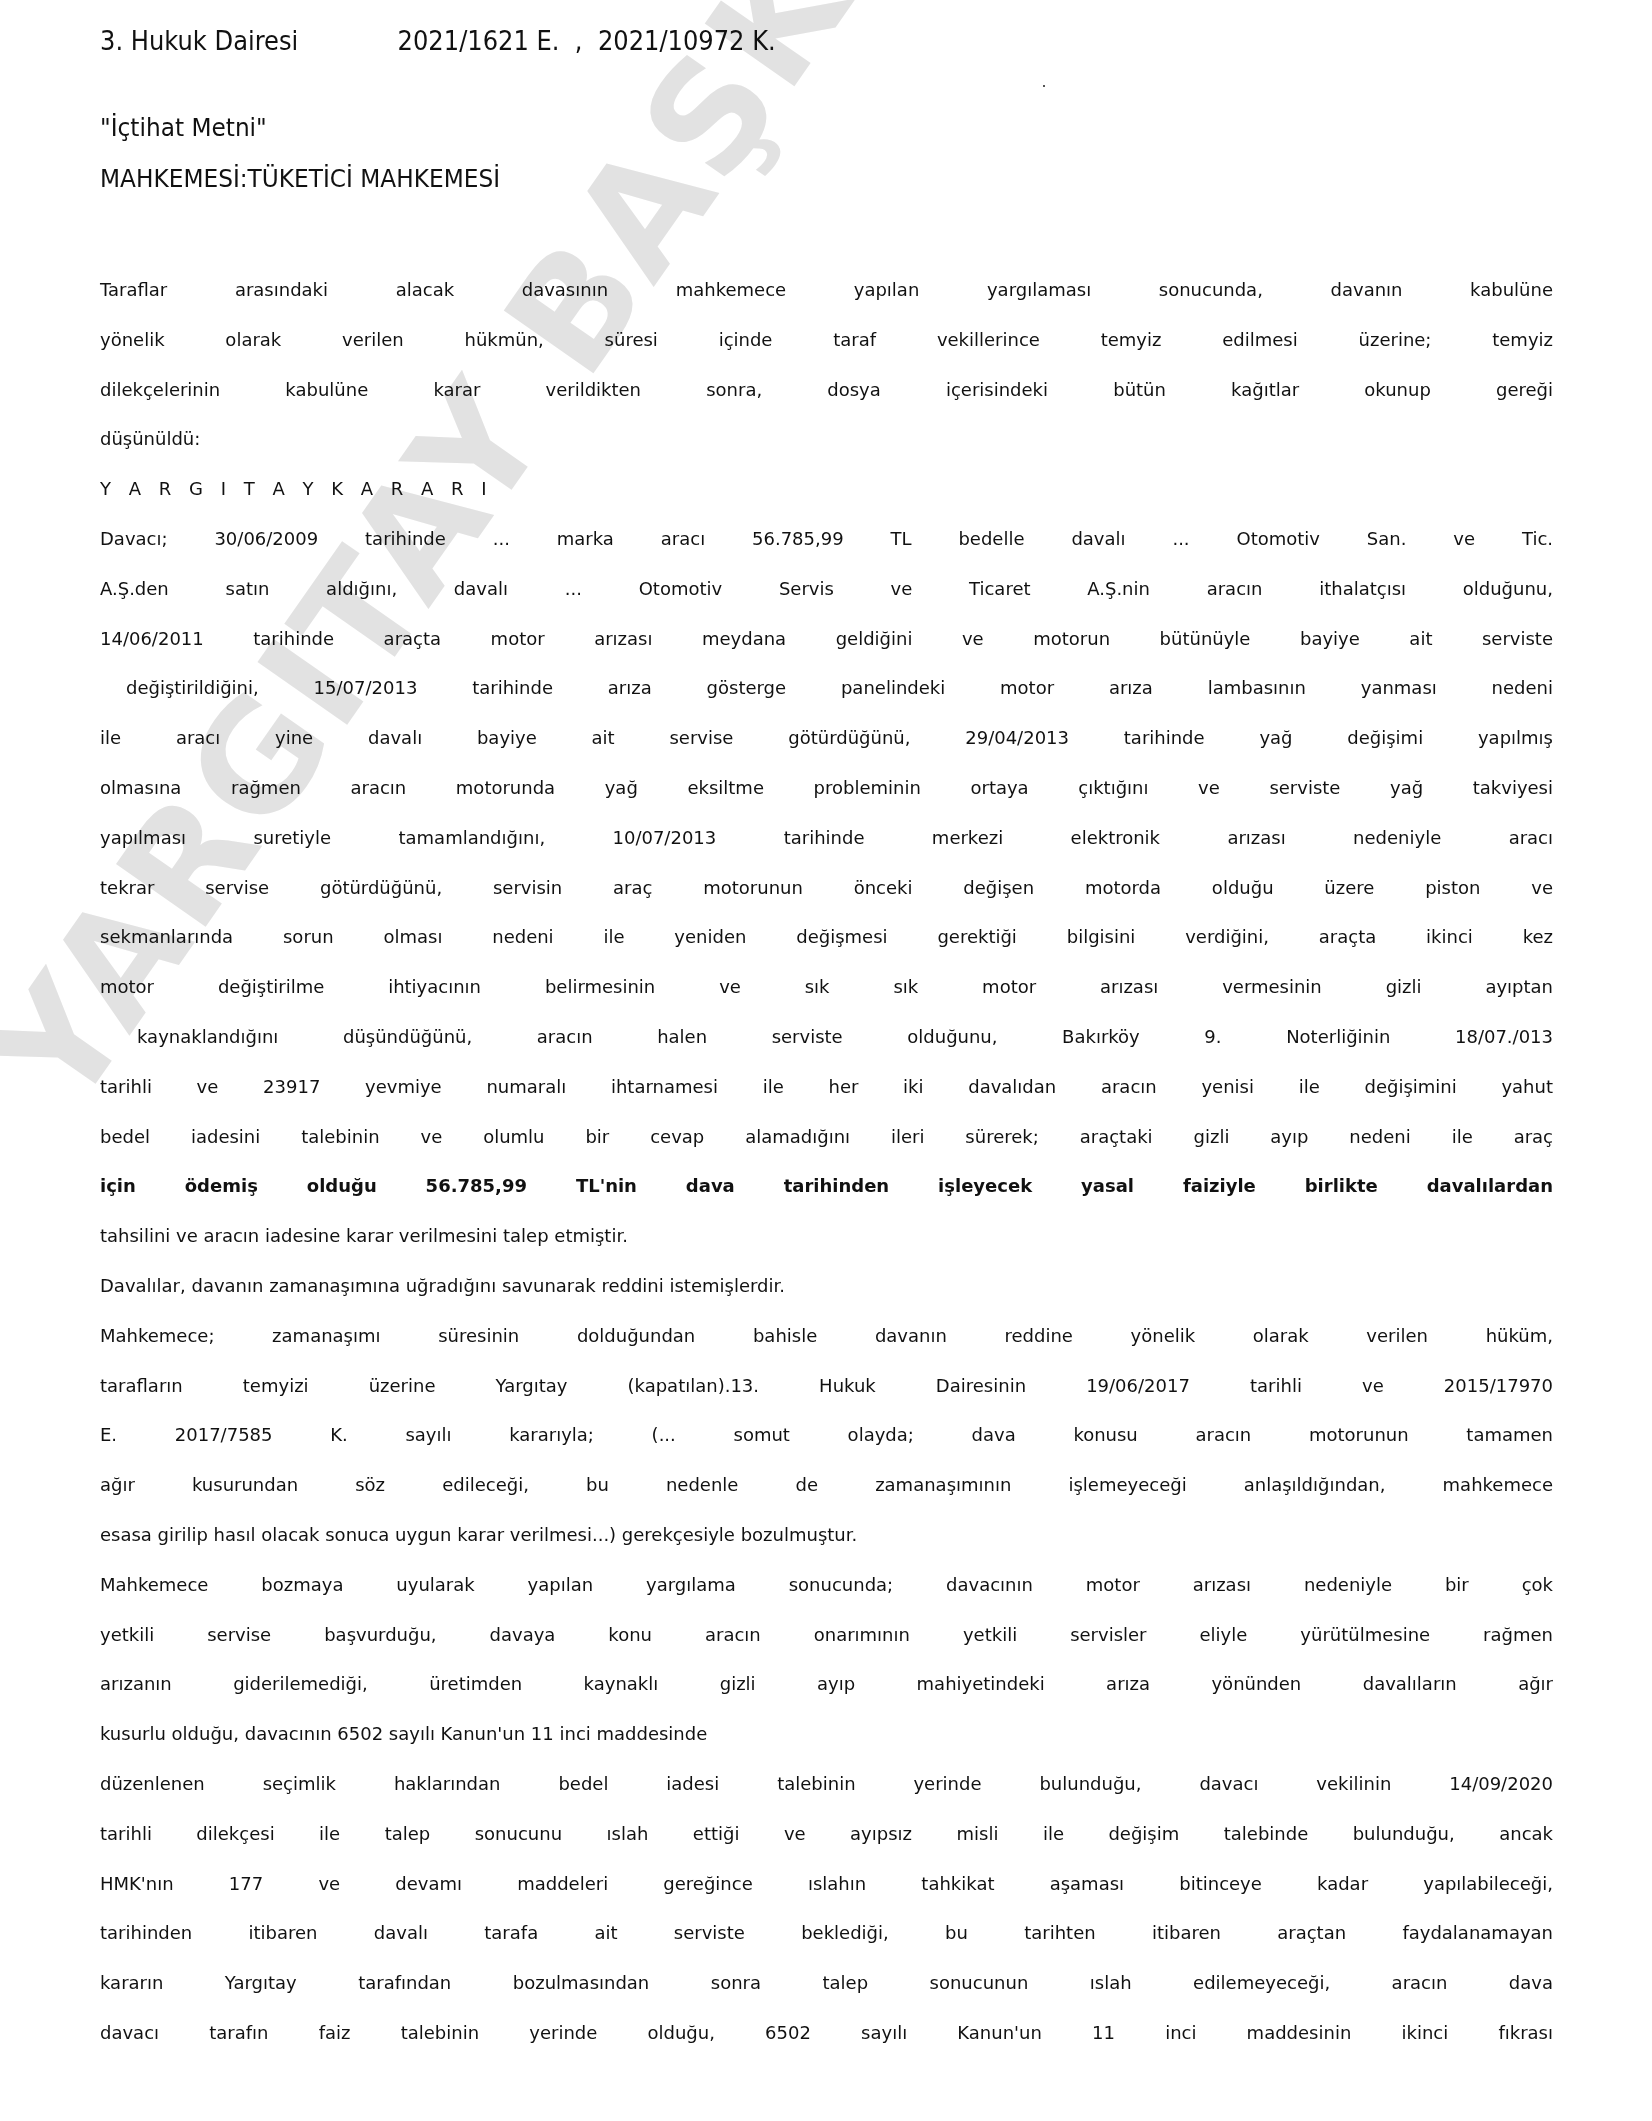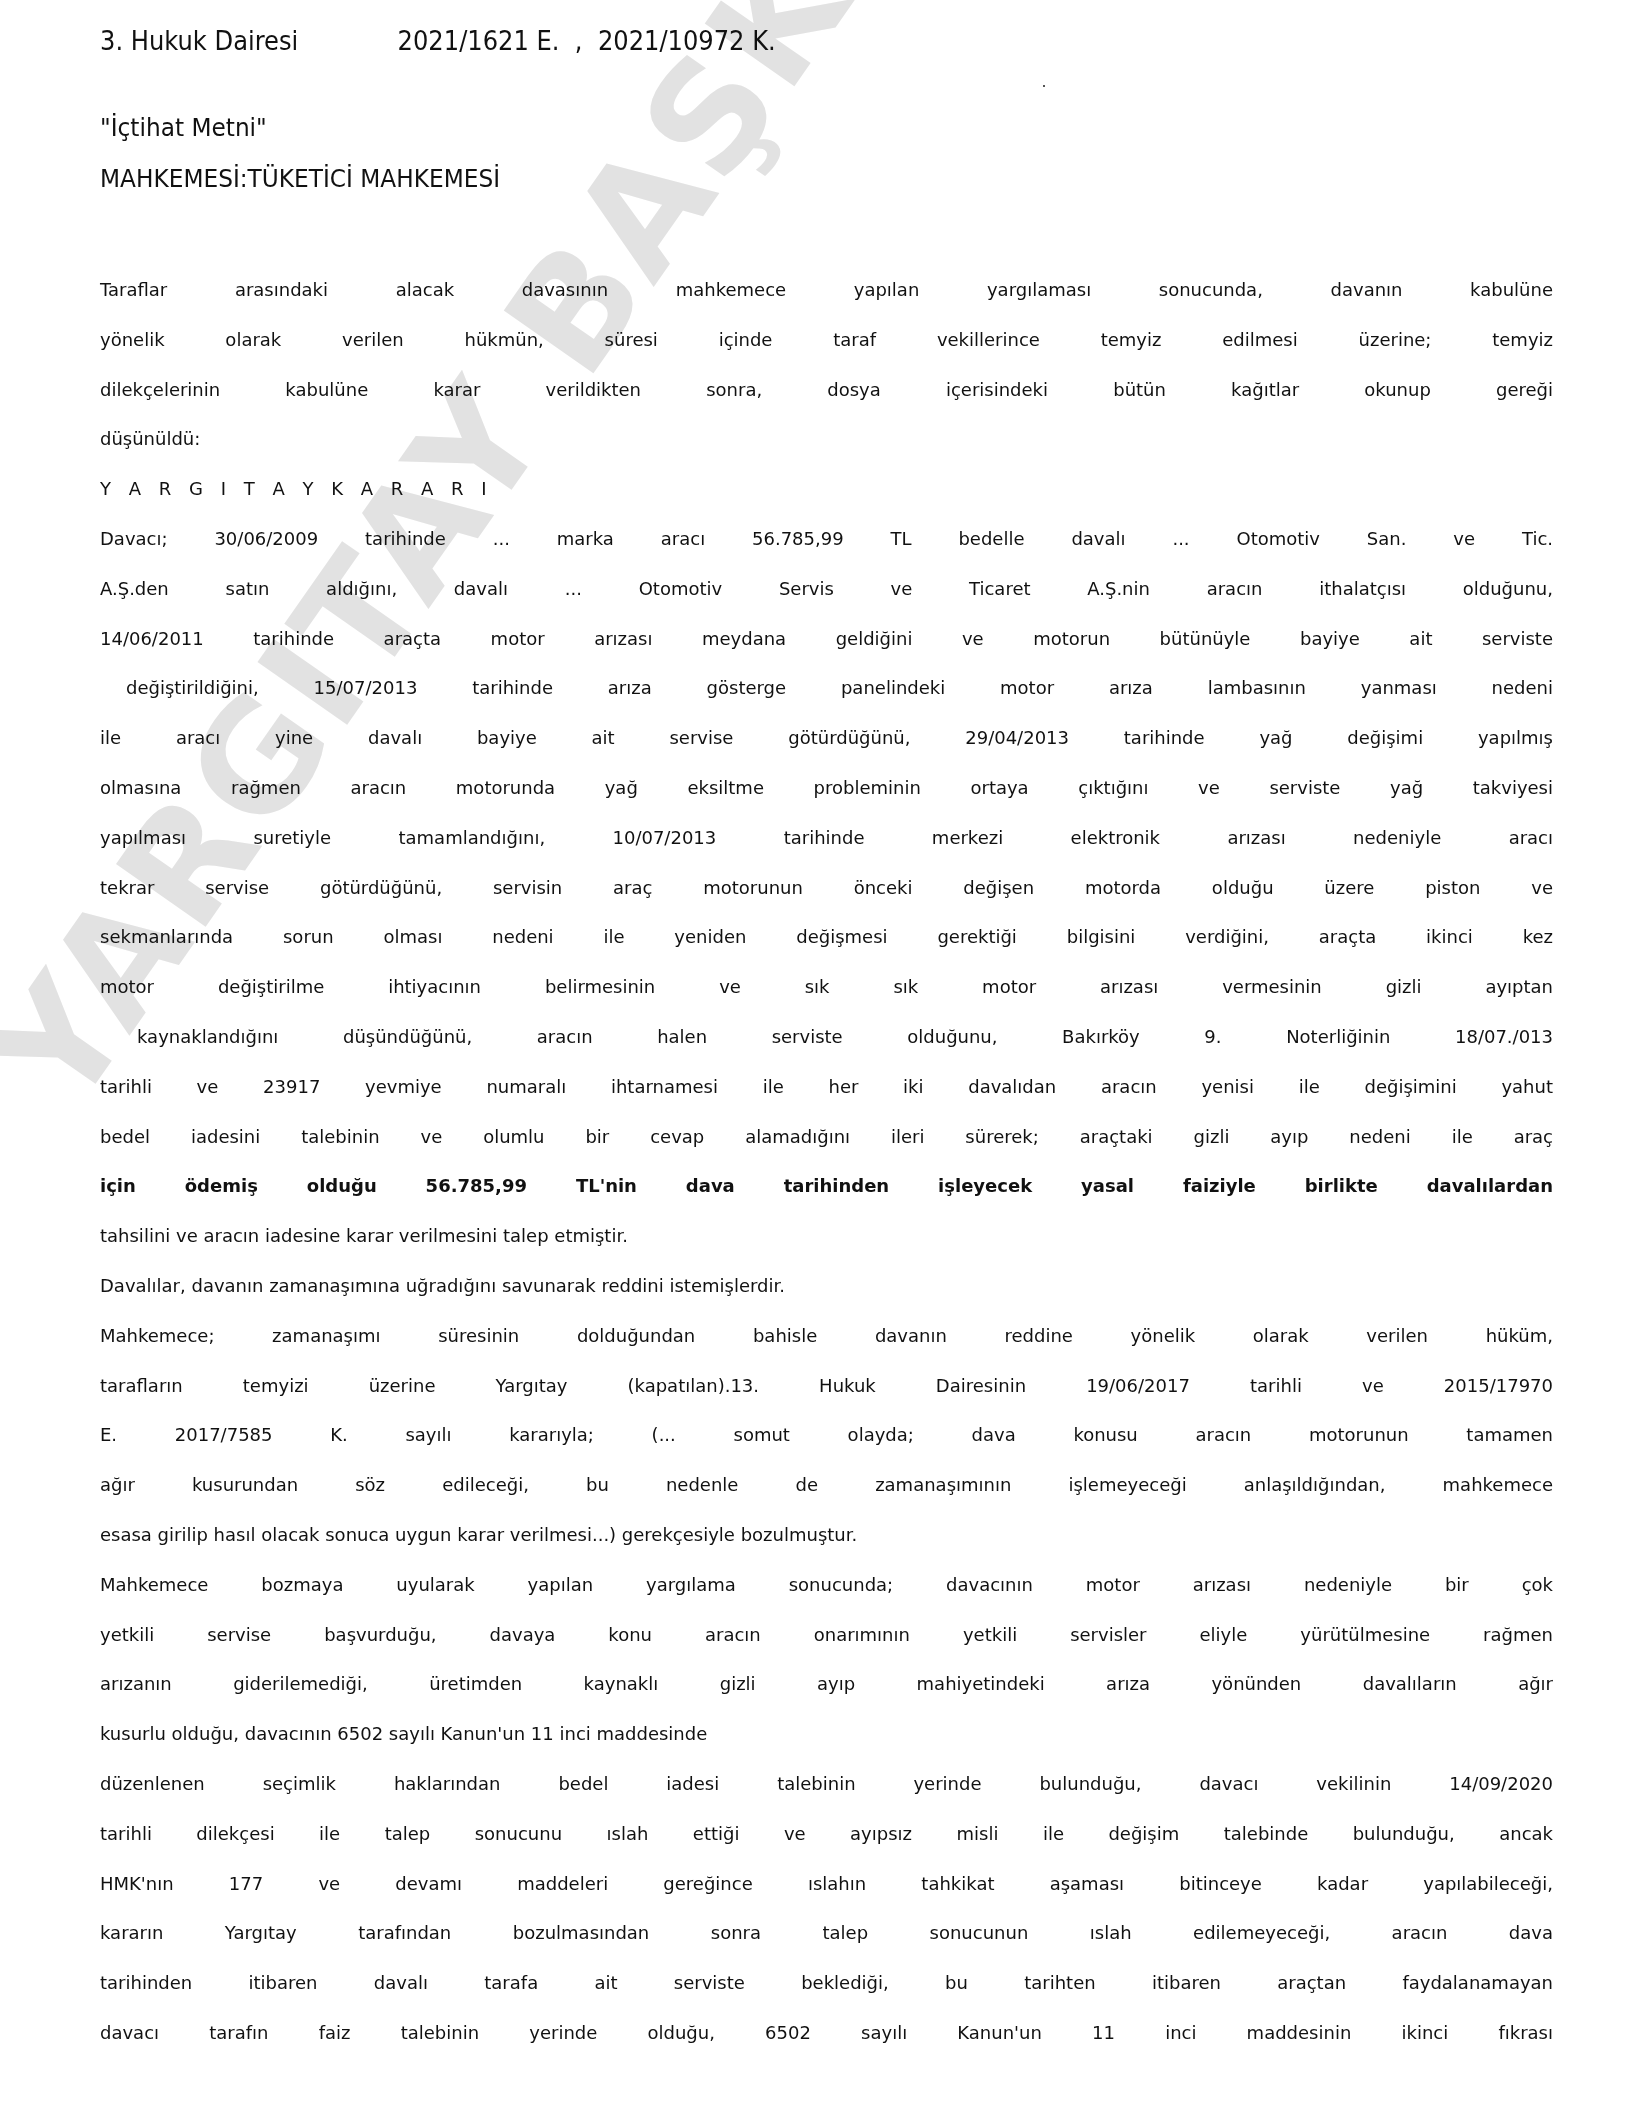--- a/index.html
+++ b/index.html
@@ -132,18 +132,18 @@
       <span class="line" style="display: block;">E. 2017/7585 K. sayılı kararıyla; (... somut olayda; dava konusu aracın motorunun tamamen</span>
       <span class="line" style="display: block;">ağır kusurundan söz edileceği, bu nedenle de zamanaşımının işlemeyeceği anlaşıldığından, mahkemece</span>
       <span class="line last" style="display: block;">esasa girilip hasıl olacak sonuca uygun karar verilmesi...) gerekçesiyle bozulmuştur.</span>
       <span class="line" style="display: block;">Mahkemece bozmaya uyularak yapılan yargılama sonucunda; davacının motor arızası nedeniyle bir çok</span>
       <span class="line" style="display: block;">yetkili servise başvurduğu, davaya konu aracın onarımının yetkili servisler eliyle yürütülmesine rağmen</span>
       <span class="line" style="display: block;">arızanın giderilemediği, üretimden kaynaklı gizli ayıp mahiyetindeki arıza yönünden davalıların ağır</span>
       <span class="line last" style="display: block;">kusurlu olduğu, davacının 6502 sayılı Kanun'un 11 inci maddesinde</span>
       <span class="line" style="display: block;"> düzenlenen seçimlik haklarından bedel iadesi talebinin yerinde bulunduğu, davacı vekilinin 14/09/2020</span>
       <span class="line" style="display: block;">tarihli dilekçesi ile talep sonucunu ıslah ettiği ve ayıpsız misli ile değişim talebinde bulunduğu, ancak</span>
       <span class="line" style="display: block;">HMK'nın 177 ve devamı maddeleri gereğince ıslahın tahkikat aşaması bitinceye kadar yapılabileceği,</span>
+      <span class="line" style="display: block;">tarihinden itibaren davalı tarafa ait serviste beklediği, bu tarihten itibaren araçtan faydalanamayan</span>
       <span class="line" style="display: block;">kararın Yargıtay tarafından bozulmasından sonra talep sonucunun ıslah edilemeyeceği, aracın dava</span>
-      <span class="line" style="display: block;">tarihinden itibaren davalı tarafa ait serviste beklediği, bu tarihten itibaren araçtan faydalanamayan</span>
       <span class="line" style="display: block;">davacı tarafın faiz talebinin yerinde olduğu, 6502 sayılı Kanun'un 11 inci maddesinin ikinci fıkrası</span>
     </div>
 </div>
 <div class="dot"></div>
 
 </body></html>

